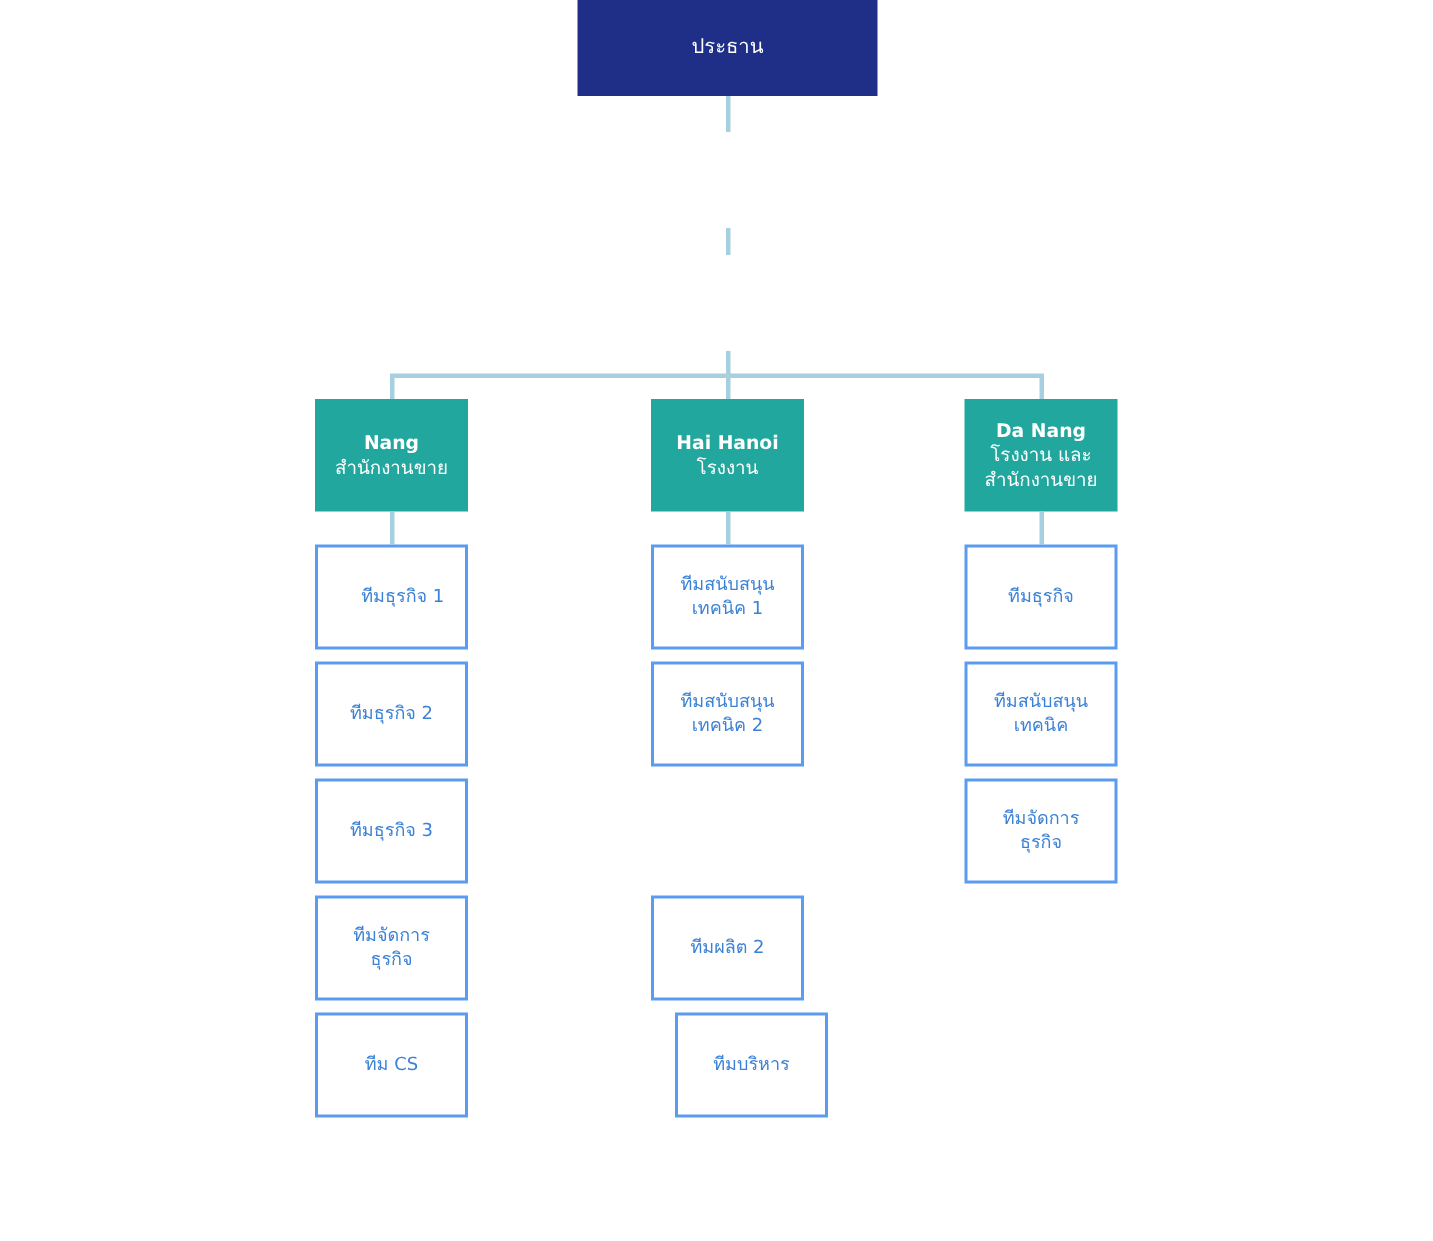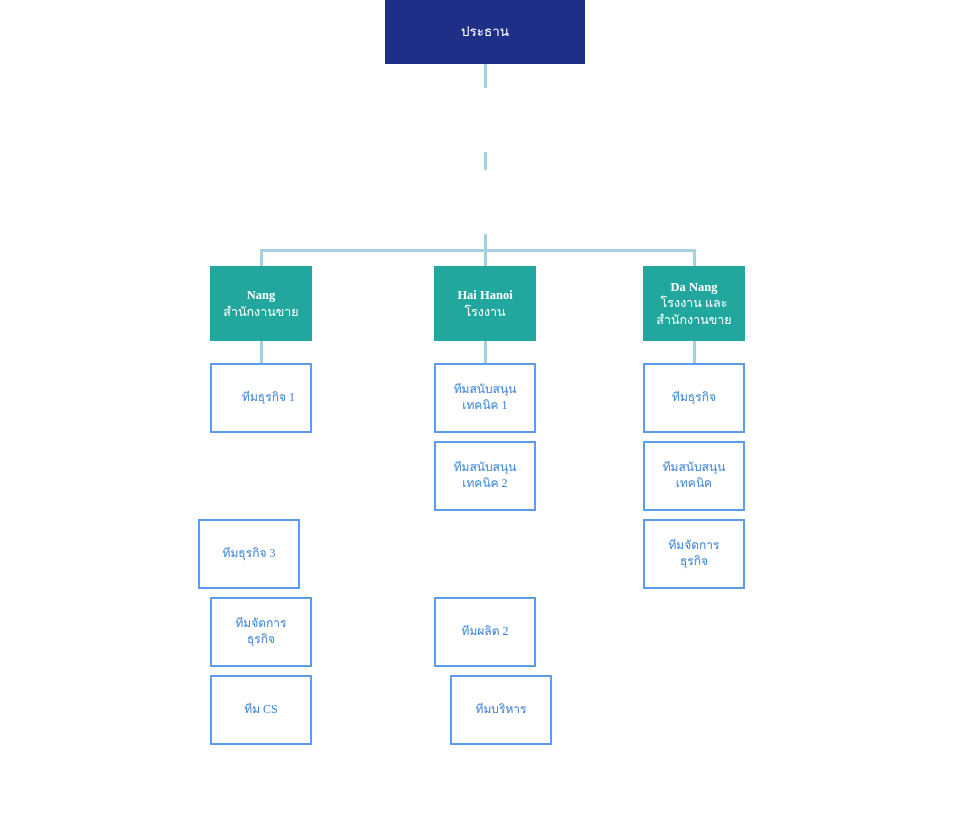--- a/index.html
+++ b/index.html
@@ -12,21 +12,20 @@
   #chart{position:absolute;left:0;top:0;width:955px;height:827px;}
 
   .node{
     position:absolute;
     box-sizing:border-box;
     display:flex;
     align-items:center;
     justify-content:center;
     text-align:center;
     line-height:1.30;
-    font-family:Liberation Serif, serif;
   }
 
   
   .exec{
     width:200px;height:64px;
     left:385px;
     color:#ffffff;
     font-size:13.5px;
   }
   .exec-1{top:0px;   background:#1f2f87;}
@@ -74,21 +73,24 @@
     <div class="node branch" style="left: 210px;">
       <div class="branch-inner">
         <span class="city">Nang</span>
         <span class="sub">สำนักงานขาย</span>
       </div>
     </div>
     <div class="vline" style="left: 259.5px; top: 341px; height: 22px;"></div>
     <div class="node leaf" style="left: 210px; top: 363px; padding-left: 15px;">
       <div class="leaf-inner"><span>ทีมธุรกิจ 1</span></div>
     </div>
-    <div class="node leaf" style="left: 198px; top: 519px; justify-content: center;">
+    <div class="node leaf" style="left: 210px; top: 441px;">
+      <div class="leaf-inner"><span>ทีมธุรกิจ 2</span></div>
+    </div>
+    <div class="node leaf" style="left: 210px; top: 519px; justify-content: center;">
       <div class="leaf-inner"><span>ทีมธุรกิจ 3</span></div>
     </div>
     <div class="node leaf" style="left: 210px; top: 597px;">
       <div class="leaf-inner"><span>ทีมจัดการ</span><br><span>ธุรกิจ</span></div>
     </div>
     <div class="node leaf" style="left: 210px; top: 675px;">
       <div class="leaf-inner"><span>ทีม CS</span></div>
     </div>
     <div class="vline" style="left: 483.5px; top: 250px; height: 16px;"></div>
     <div class="node branch" style="left: 434px;">

